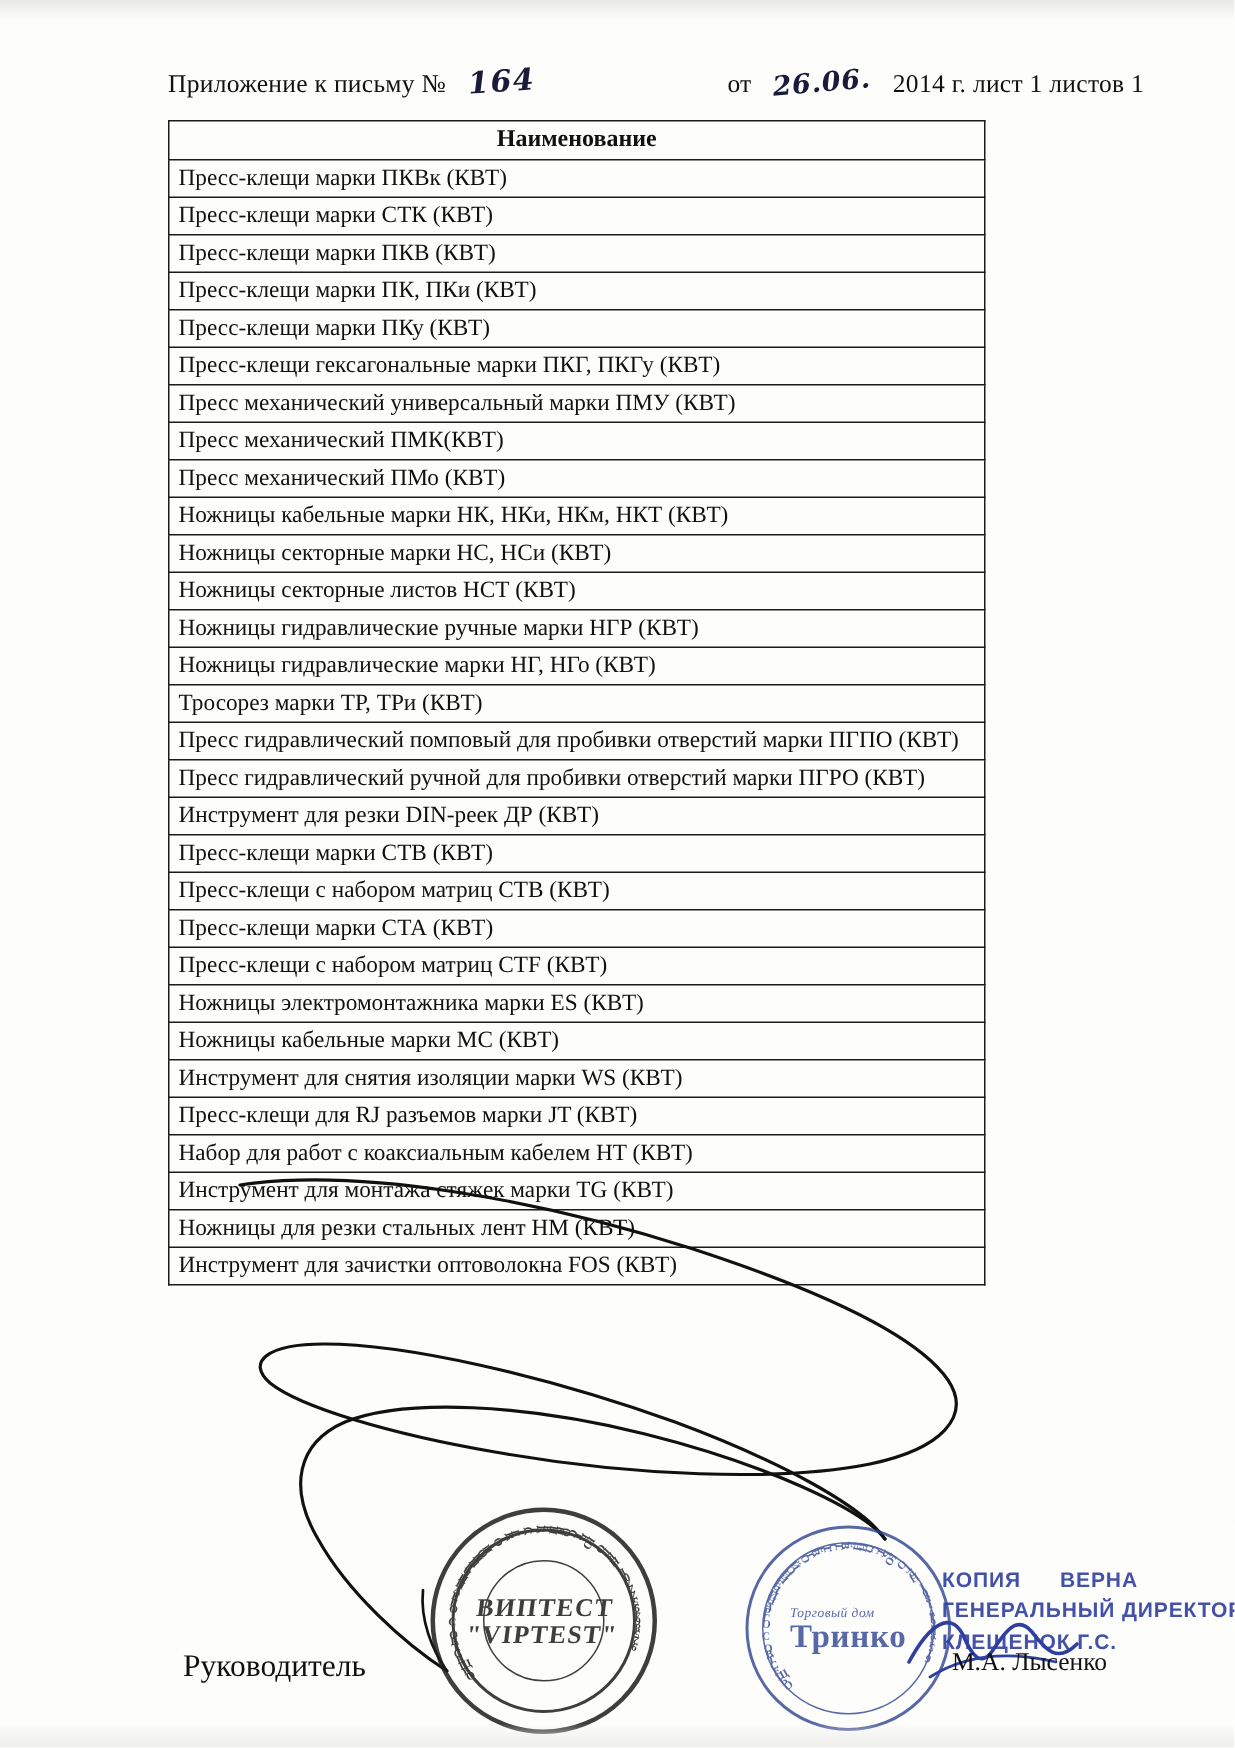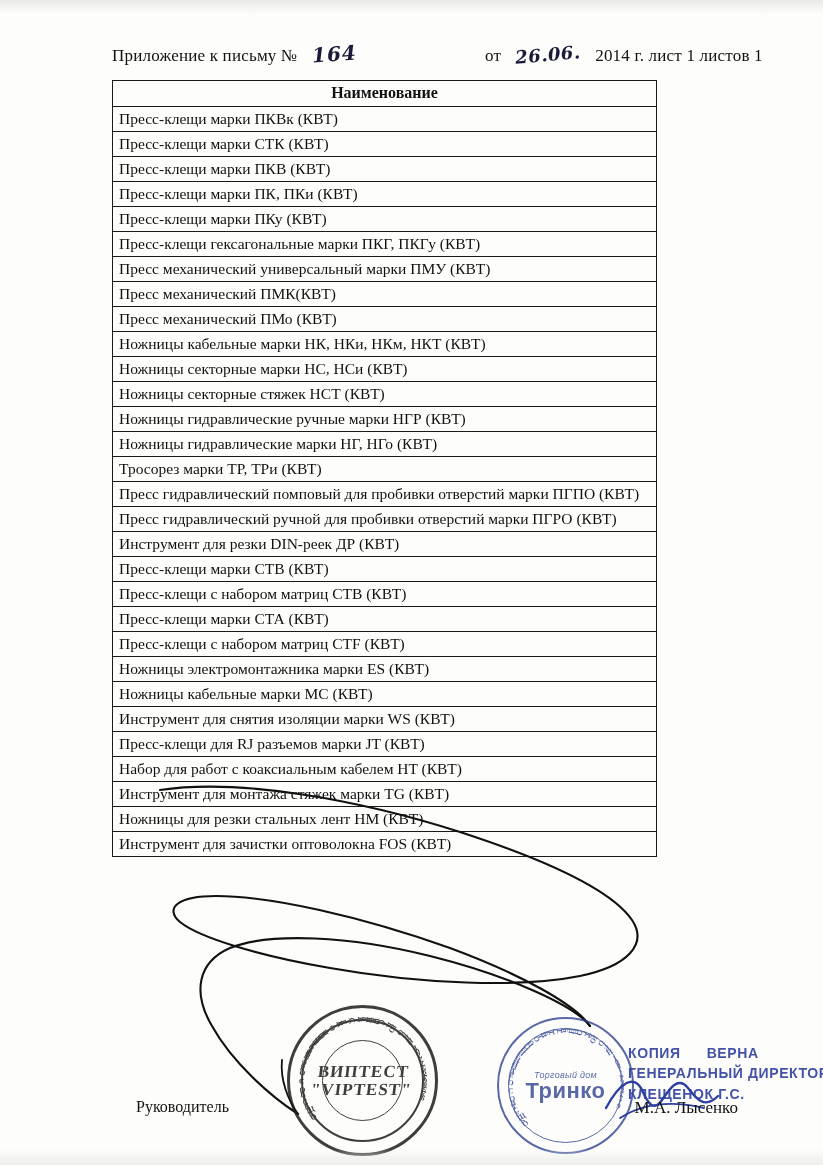--- a/index.html
+++ b/index.html
@@ -169,22 +169,21 @@
   }
   .stamp-trinko .inner-ring {
     position: absolute;
     left: 9px; top: 9px; right: 9px; bottom: 9px;
     border: 1.5px solid #2b3f8f;
     border-radius: 50%;
   }
   .stamp-trinko .tm {
     position: relative;
     z-index: 2;
-    text-align: center;
-    font-family: Liberation Sans, sans-serif;
+    font-family: Liberation Serif, serif;
   }
   .stamp-trinko .tm .small {
     font-size: 9px;
     font-style: italic;
     letter-spacing: 0.3px;
   }
   .stamp-trinko .tm .brand {
     font-size: 22px;
     font-weight: bold;
     letter-spacing: 0.5px;
@@ -201,23 +200,23 @@
     font-size: 14px;
     line-height: 1.45;
     letter-spacing: 0.6px;
     opacity: 0.9;
   }
   .kopiya .row { white-space: nowrap; }
   .kopiya .sp { display: inline-block; width: 26px; }
 
   .footer {
     position: absolute;
-    left: 136px;
+    left: 122px;
     top: 1098px;
-    font-size: 16px;
+    font-size: 21px;
   }
   .footer-name {
     position: absolute;
     right: 85px;
     top: 1098px;
     font-size: 17px;
   }
 
   .blue-scribble {
     position: absolute;
@@ -276,21 +275,21 @@
         <tr>
           <td>Пресс механический ПМо (КВТ)</td>
         </tr>
         <tr>
           <td>Ножницы кабельные марки НК, НКи, НКм, НКТ (КВТ)</td>
         </tr>
         <tr>
           <td>Ножницы секторные марки НС, НСи (КВТ)</td>
         </tr>
         <tr>
-          <td>Ножницы секторные стяжек НСТ (КВТ)</td>
+          <td>Ножницы секторные листов НСТ (КВТ)</td>
         </tr>
         <tr>
           <td>Ножницы гидравлические ручные марки НГР (КВТ)</td>
         </tr>
         <tr>
           <td>Ножницы гидравлические марки НГ, НГо (КВТ)</td>
         </tr>
         <tr>
           <td>Тросорез марки ТР, ТРи (КВТ)</td>
         </tr>

